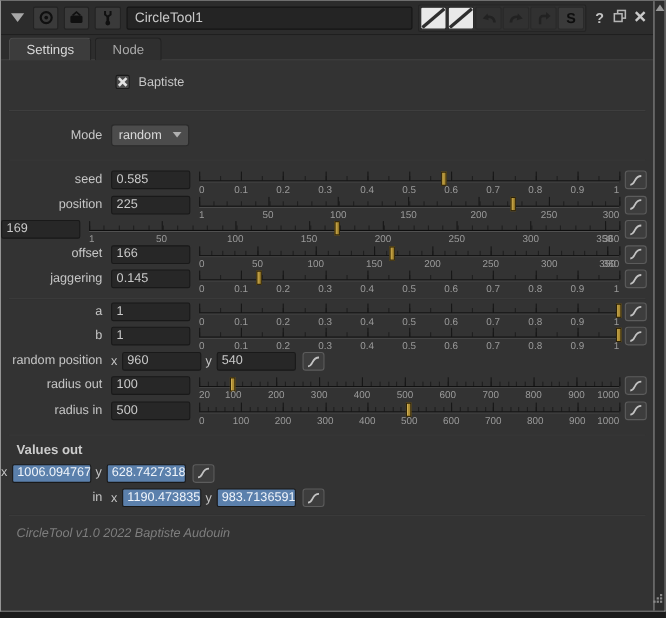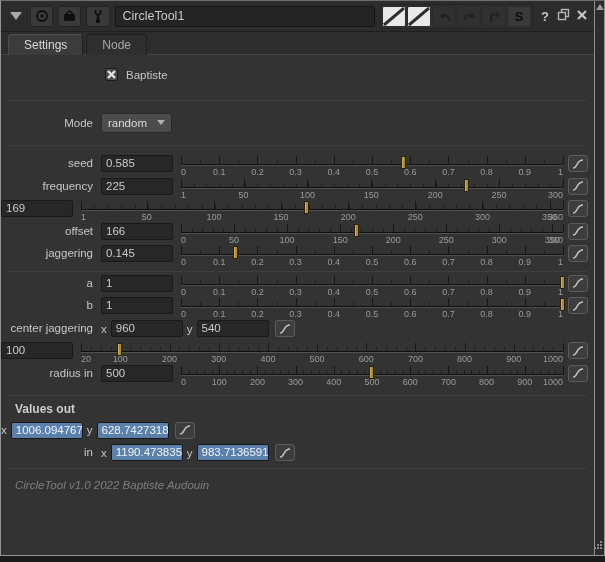--- a/index.html
+++ b/index.html
@@ -243,21 +243,21 @@
                 <span class="last" style="left: 100%;">1</span>
               </div>
             </div>
             <button class="curve">
               <svg width="14" height="12" viewBox="0 0 14 12">
                 <path d="M2 10 C7 10 5 2 12 2" fill="none" stroke="#c2c2c2" stroke-width="1.6"></path>
               </svg>
             </button>
           </div>
           <div class="prow">
-            <div class="plabel">frequency</div>
+            <div class="plabel">position</div>
             <div class="pfield">225</div>
             <div class="slider">
               <i class="tick minor" style="left: 0%;"></i>
               <i class="tick minor" style="left: 3.33333%;"></i>
               <i class="tick minor" style="left: 6.66667%;"></i>
               <i class="tick minor" style="left: 10%;"></i>
               <i class="tick minor" style="left: 13.3333%;"></i>
               <i class="tick minor" style="left: 16.6667%;"></i>
               <i class="tick minor" style="left: 20%;"></i>
               <i class="tick minor" style="left: 23.3333%;"></i>
@@ -621,34 +621,35 @@
                 <span class="last" style="left: 100%;">1</span>
               </div>
             </div>
             <button class="curve">
               <svg width="14" height="12" viewBox="0 0 14 12">
                 <path d="M2 10 C7 10 5 2 12 2" fill="none" stroke="#c2c2c2" stroke-width="1.6"></path>
               </svg>
             </button>
           </div>
           <div class="prow">
-            <div class="plabel">center jaggering</div>
+            <div class="plabel">random position</div>
             <div class="xy">
               <span class="axlabel">x</span>
               <div class="pfield">960</div>
               <span class="axlabel">y</span>
               <div class="pfield">540</div>
               <button class="curve">
                 <svg width="14" height="12" viewBox="0 0 14 12">
                   <path d="M2 10 C7 10 5 2 12 2" fill="none" stroke="#c2c2c2" stroke-width="1.6"></path>
                 </svg>
               </button>
             </div>
           </div>
           <div class="prow">
+            <div class="plabel">radius out</div>
             <div class="pfield">100</div>
             <div class="slider">
               <i class="tick minor" style="left: 0%;"></i>
               <i class="tick minor" style="left: 2.04082%;"></i>
               <i class="tick minor" style="left: 4.08163%;"></i>
               <i class="tick minor" style="left: 6.12245%;"></i>
               <i class="tick minor" style="left: 8.16327%;"></i>
               <i class="tick minor" style="left: 10.2041%;"></i>
               <i class="tick minor" style="left: 12.2449%;"></i>
               <i class="tick minor" style="left: 14.2857%;"></i>

